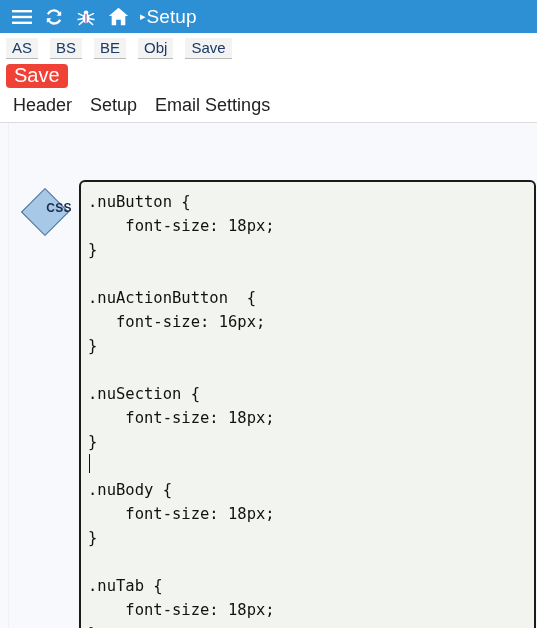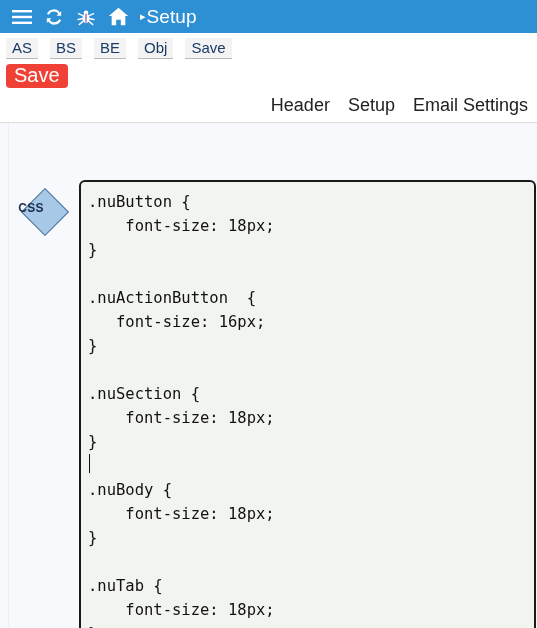--- a/index.html
+++ b/index.html
@@ -91,21 +91,20 @@
 
   
   #tabrow {
     height: 32px;
     background: #ffffff;
     border-bottom: 1px solid #dcdcdc;
     display: flex;
     align-items: flex-end;
     padding-left: 4px;
     box-sizing: border-box;
-    justify-content: flex-end;
   }
   .tab {
     font-size: 18px;
     color: #222222;
     padding: 0 9px 3px 9px;
     cursor: pointer;
     border-bottom: 3px solid transparent;
     line-height: 22px;
   }
   .tab.active {
@@ -135,21 +134,21 @@
     top: 72px;
     width: 32px;
     height: 32px;
     background: #a8c8e8;
     border: 1px solid #4a6f94;
     transform: rotate(45deg);
     cursor: pointer;
   }
   #css-badge-label {
     position: absolute;
-    left: 14px;
+    left: 42px;
     top: 78px;
     width: 34px;
     text-align: center;
     font-size: 12px;
     font-weight: bold;
     color: #1c2d4a;
     letter-spacing: 0.2px;
     pointer-events: none;
   }
 

